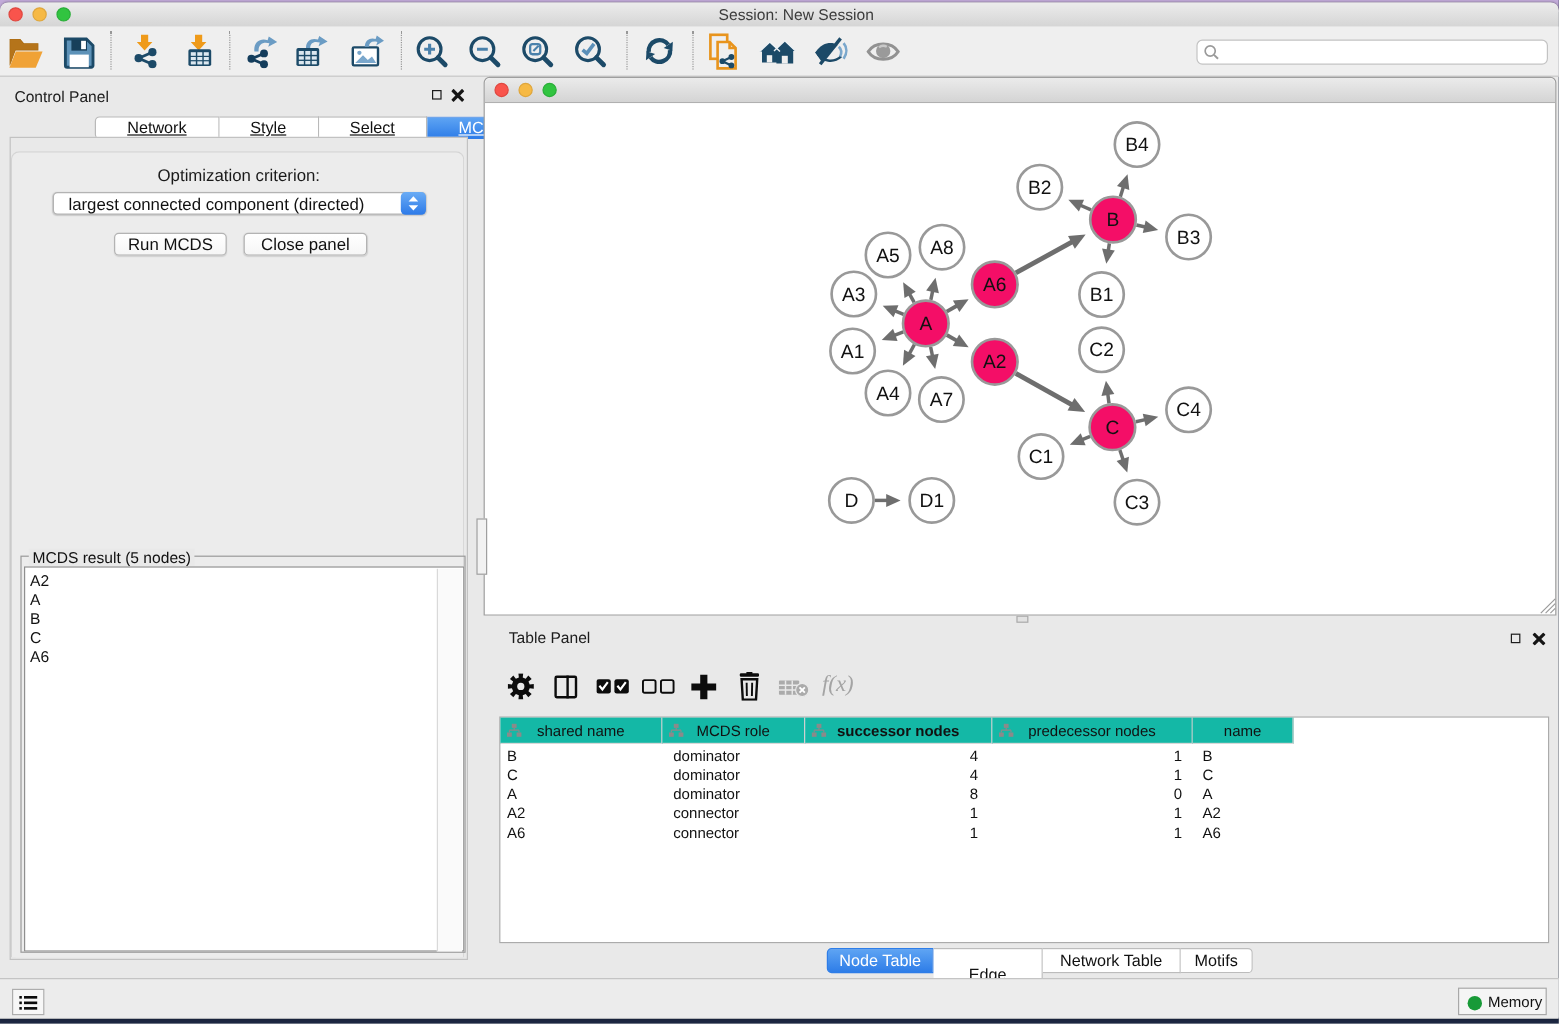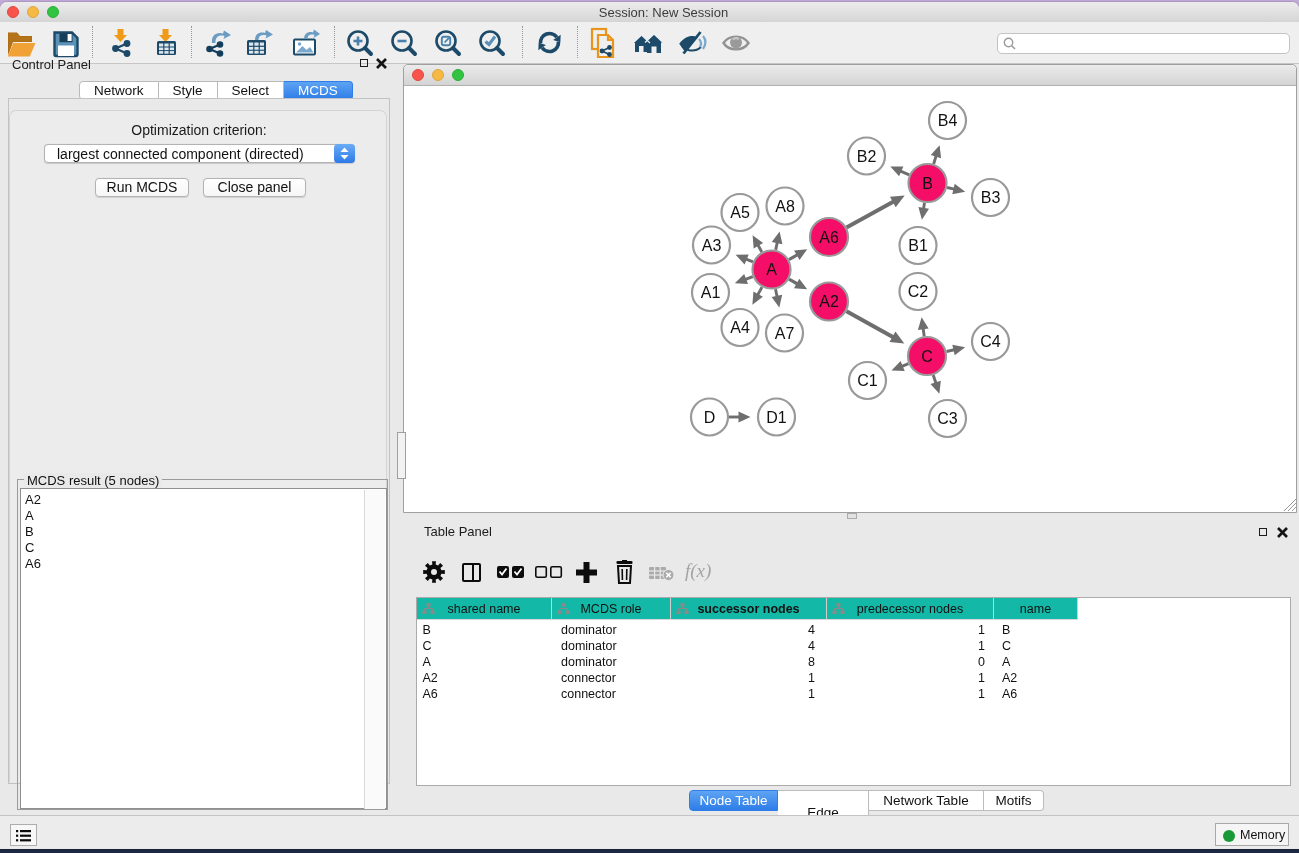--- a/index.html
+++ b/index.html
@@ -10,31 +10,31 @@
 #titlebar { left:0; top:2px; width:1299px; height:21px; background:linear-gradient(#ececec,#d5d5d5); border-radius:7px 7px 0 0; border-bottom:1px solid #b7b7b7; }
 #titlebar .t { position:absolute; left:0; right:0; top:3px; text-align:center; font-size:13px; color:#3c3c3c;padding-left:28px; }
 .tl { position:absolute; width:12px; height:12px; border-radius:50%; top:4px; }
 #toolbar { left:0; top:22px; width:1299px; height:42px; background:#efefef; border-bottom:1px solid #c6c6c6; }
 .vsep { position:absolute; top:5px; height:32px; width:0; border-left:1px dotted #979797; }
 #searchbox { position:absolute; left:997px; top:33px; width:293px; height:21px; background:#fff; border:1px solid #c3c3c3; border-radius:5px; }
 
 #cp-title { left:12px; top:9px; font-size:13px; color:#1c1c1c; }
 #cp-float { left:360px; top:11px; width:8px; height:8px; border:1.5px solid #1c1c1c; background:transparent; }
 #cp-tabs { left:79px; top:33px; height:19px; display:flex; font-size:13.5px; }
-#cp-tabs .tab { background:#fff; border:1px solid #b9b9b9; border-left:none; padding:0 14px; line-height:18px; color:#111; }
+#cp-tabs .tab { background:#fff; border:1px solid #b9b9b9; border-left:none; padding:0 26px; line-height:18px; color:#111;text-decoration:underline; }
 #cp-tabs .tab:first-child { border-left:1px solid #b9b9b9; border-radius:4px 0 0 4px; }
 #cp-tabs .tab.sel { background:linear-gradient(#5ea4f3,#2e7de8); color:#fff; border-color:#2e7de8; border-radius:0 4px 4px 0; }
 #cp-outer { left:8px; top:50px; width:382px; height:686px; background:#e9e9e9; border:1px solid #c2c2c2; }
 #cp-inner { left:0px; top:11px; width:378px; height:672px; background:#ececec; border:1px solid #d4d4d4; border-radius:7px 7px 0 0; border-bottom:none;}
 #opt-label { left:0; width:378px; top:11px; text-align:center; font-size:14px; color:#1a1a1a; }
 #combo { left:34px; top:33px; width:311px; height:19px; background:#fff; border:1px solid #b3b3b3; border-radius:4px; box-shadow:0 .5px 1px rgba(0,0,0,.15); }
 #combo .txt { position:absolute; left:12px; top:1px; font-size:14px; color:#111; }
 #combo .step { position:absolute; right:-1px; top:-1px; width:21px; height:19px; background:linear-gradient(#6aacf5,#2d7ae8); border-radius:4px; }
 .btn { position:absolute; height:19px; background:linear-gradient(#ffffff,#f6f6f6); border:1px solid #b3b3b3; border-radius:4px; font-size:14px; color:#111; text-align:center; line-height:17px; box-shadow:0 .5px 1px rgba(0,0,0,.12); }
-#groupbox { left:7px; top:336px; width:371px; height:331px; border:1px solid #9a9a9a;margin-top:32px; }
+#groupbox { left:7px; top:336px; width:371px; height:331px; border:1px solid #9a9a9a; }
 #groupbox .glabel { position:absolute; left:6px; top:-7px; background:#e9e9e9; padding:0 3px; font-size:13px; color:#111; }
 #mcdslist { position:absolute; left:2px; top:8px; width:367px; height:321px; background:#fff; border:1px solid #8f8f8f; font-size:13px; color:#111; }
 #mcdslist .it { padding-left:4px; height:16px; line-height:16px; }
 #mcdslist .sb { position:absolute; right:1px; top:1px; width:21px; height:319px; background:#fafafa; border-left:1px solid #d9d9d9; }
 
 #netwin { left:403px; top:64px; width:894px; height:449px; background:#fff; border:1px solid #9f9f9f; border-radius:5px 5px 0 0; }
 #net-title { left:0; top:0; width:892px; height:21px; background:linear-gradient(#ebebeb,#d4d4d4); border-bottom:1px solid #b0b0b0; border-radius:5px 5px 0 0; }
 #net-title .t { position:absolute; left:0; right:0; top:3px; text-align:center; font-size:13px; color:#3c3c3c; }
 
 #tp-title { left:424px; top:524px; font-size:13px; color:#1c1c1c; }
@@ -222,21 +222,21 @@
 <circle cx="15" cy="14.5" r="6" fill="#9a9a9a"></circle>
 <path d="M11.5,11.5 A5,4 0 0 1 18,11" fill="none" stroke="#c9c9c9" stroke-width="2"></path>
 </svg>
 
 <div class="abs" id="searchbox"></div>
 <svg class="abs" style="left:1003px;top:37px" width="14" height="14">
 <circle cx="5.5" cy="5.5" r="4.2" fill="none" stroke="#9a9a9a" stroke-width="1.4"></circle>
 <line x1="8.7" y1="8.7" x2="12" y2="12" stroke="#9a9a9a" stroke-width="1.6"></line>
 </svg>
 
-<div class="abs" id="cpanel" style="left:0;top:48px;width:398px;height:752px;">
+<div class="abs" id="cpanel" style="left:0;top:64px;width:398px;height:752px;">
   <div class="abs" id="cp-title">Control Panel</div>
   <div class="abs" id="cp-float"></div>
   <svg class="abs" style="left:376px;top:10px" width="11" height="11">
       <g stroke="#151515" stroke-width="2.7">
         <line x1="1" y1="1" x2="10" y2="10"></line>
         <line x1="10" y1="1" x2="1" y2="10"></line>
       </g>
     </svg>
   <div class="abs" id="cp-tabs">
     <div class="tab">Network</div>

